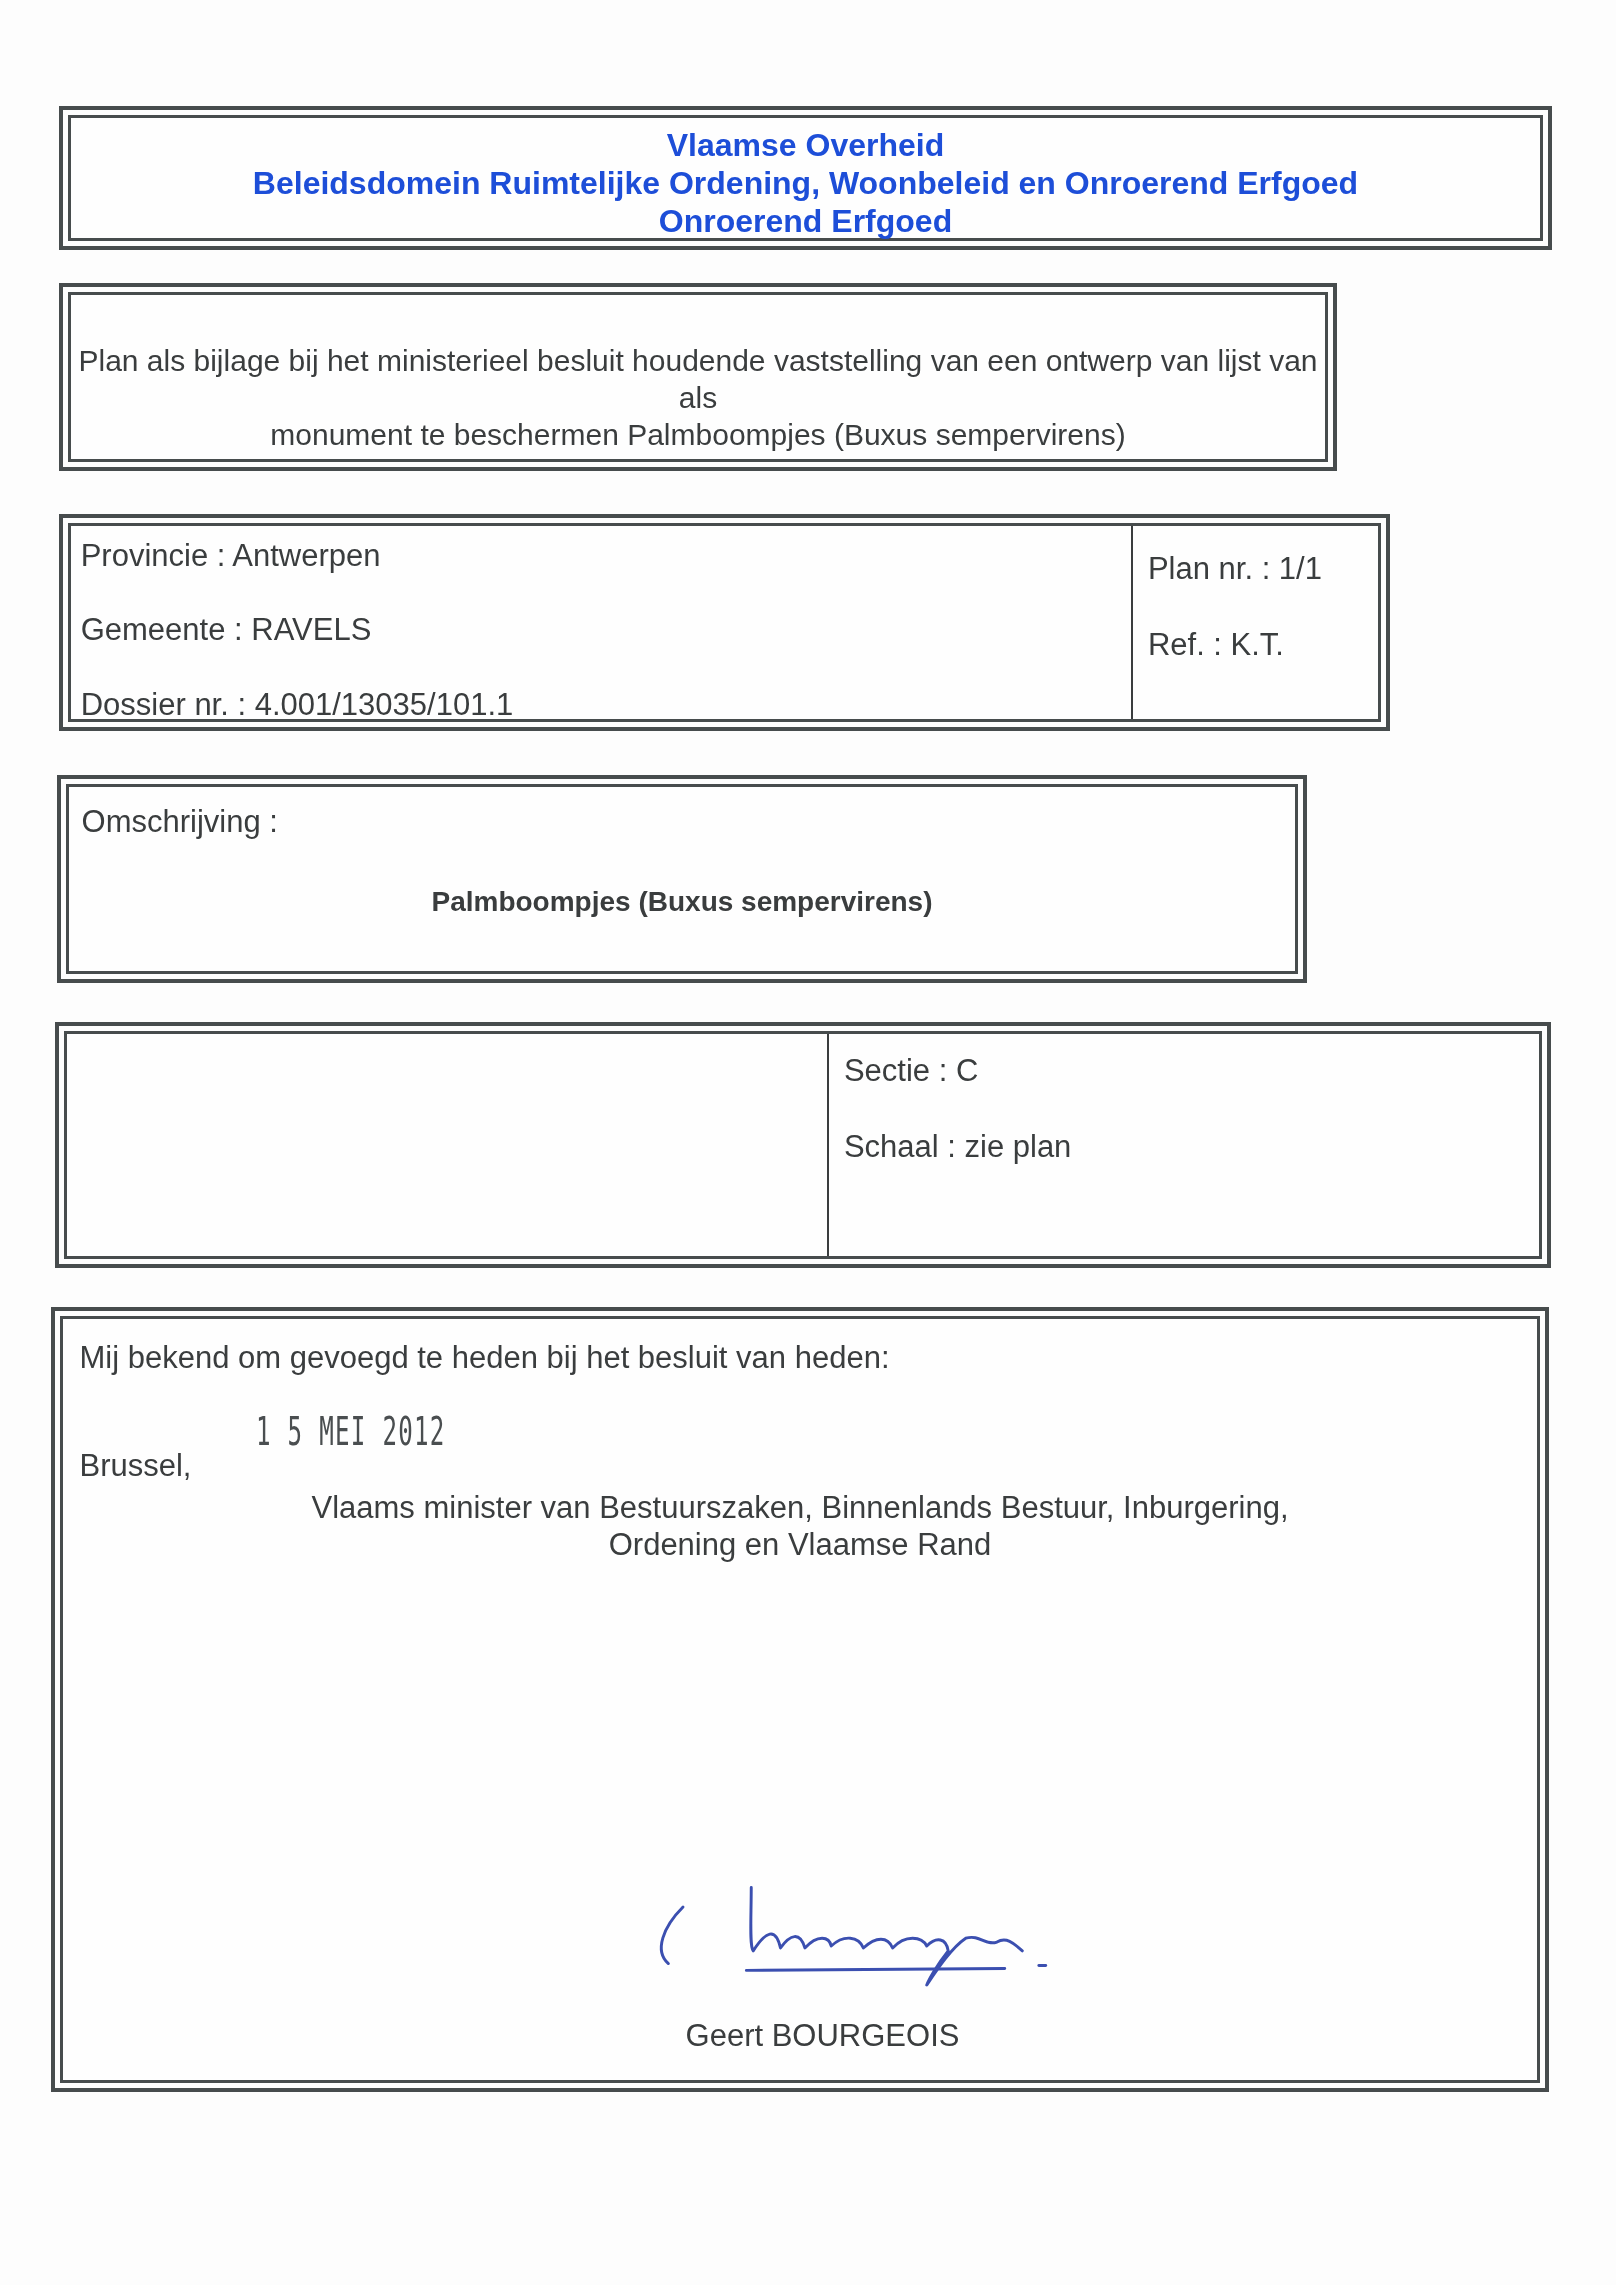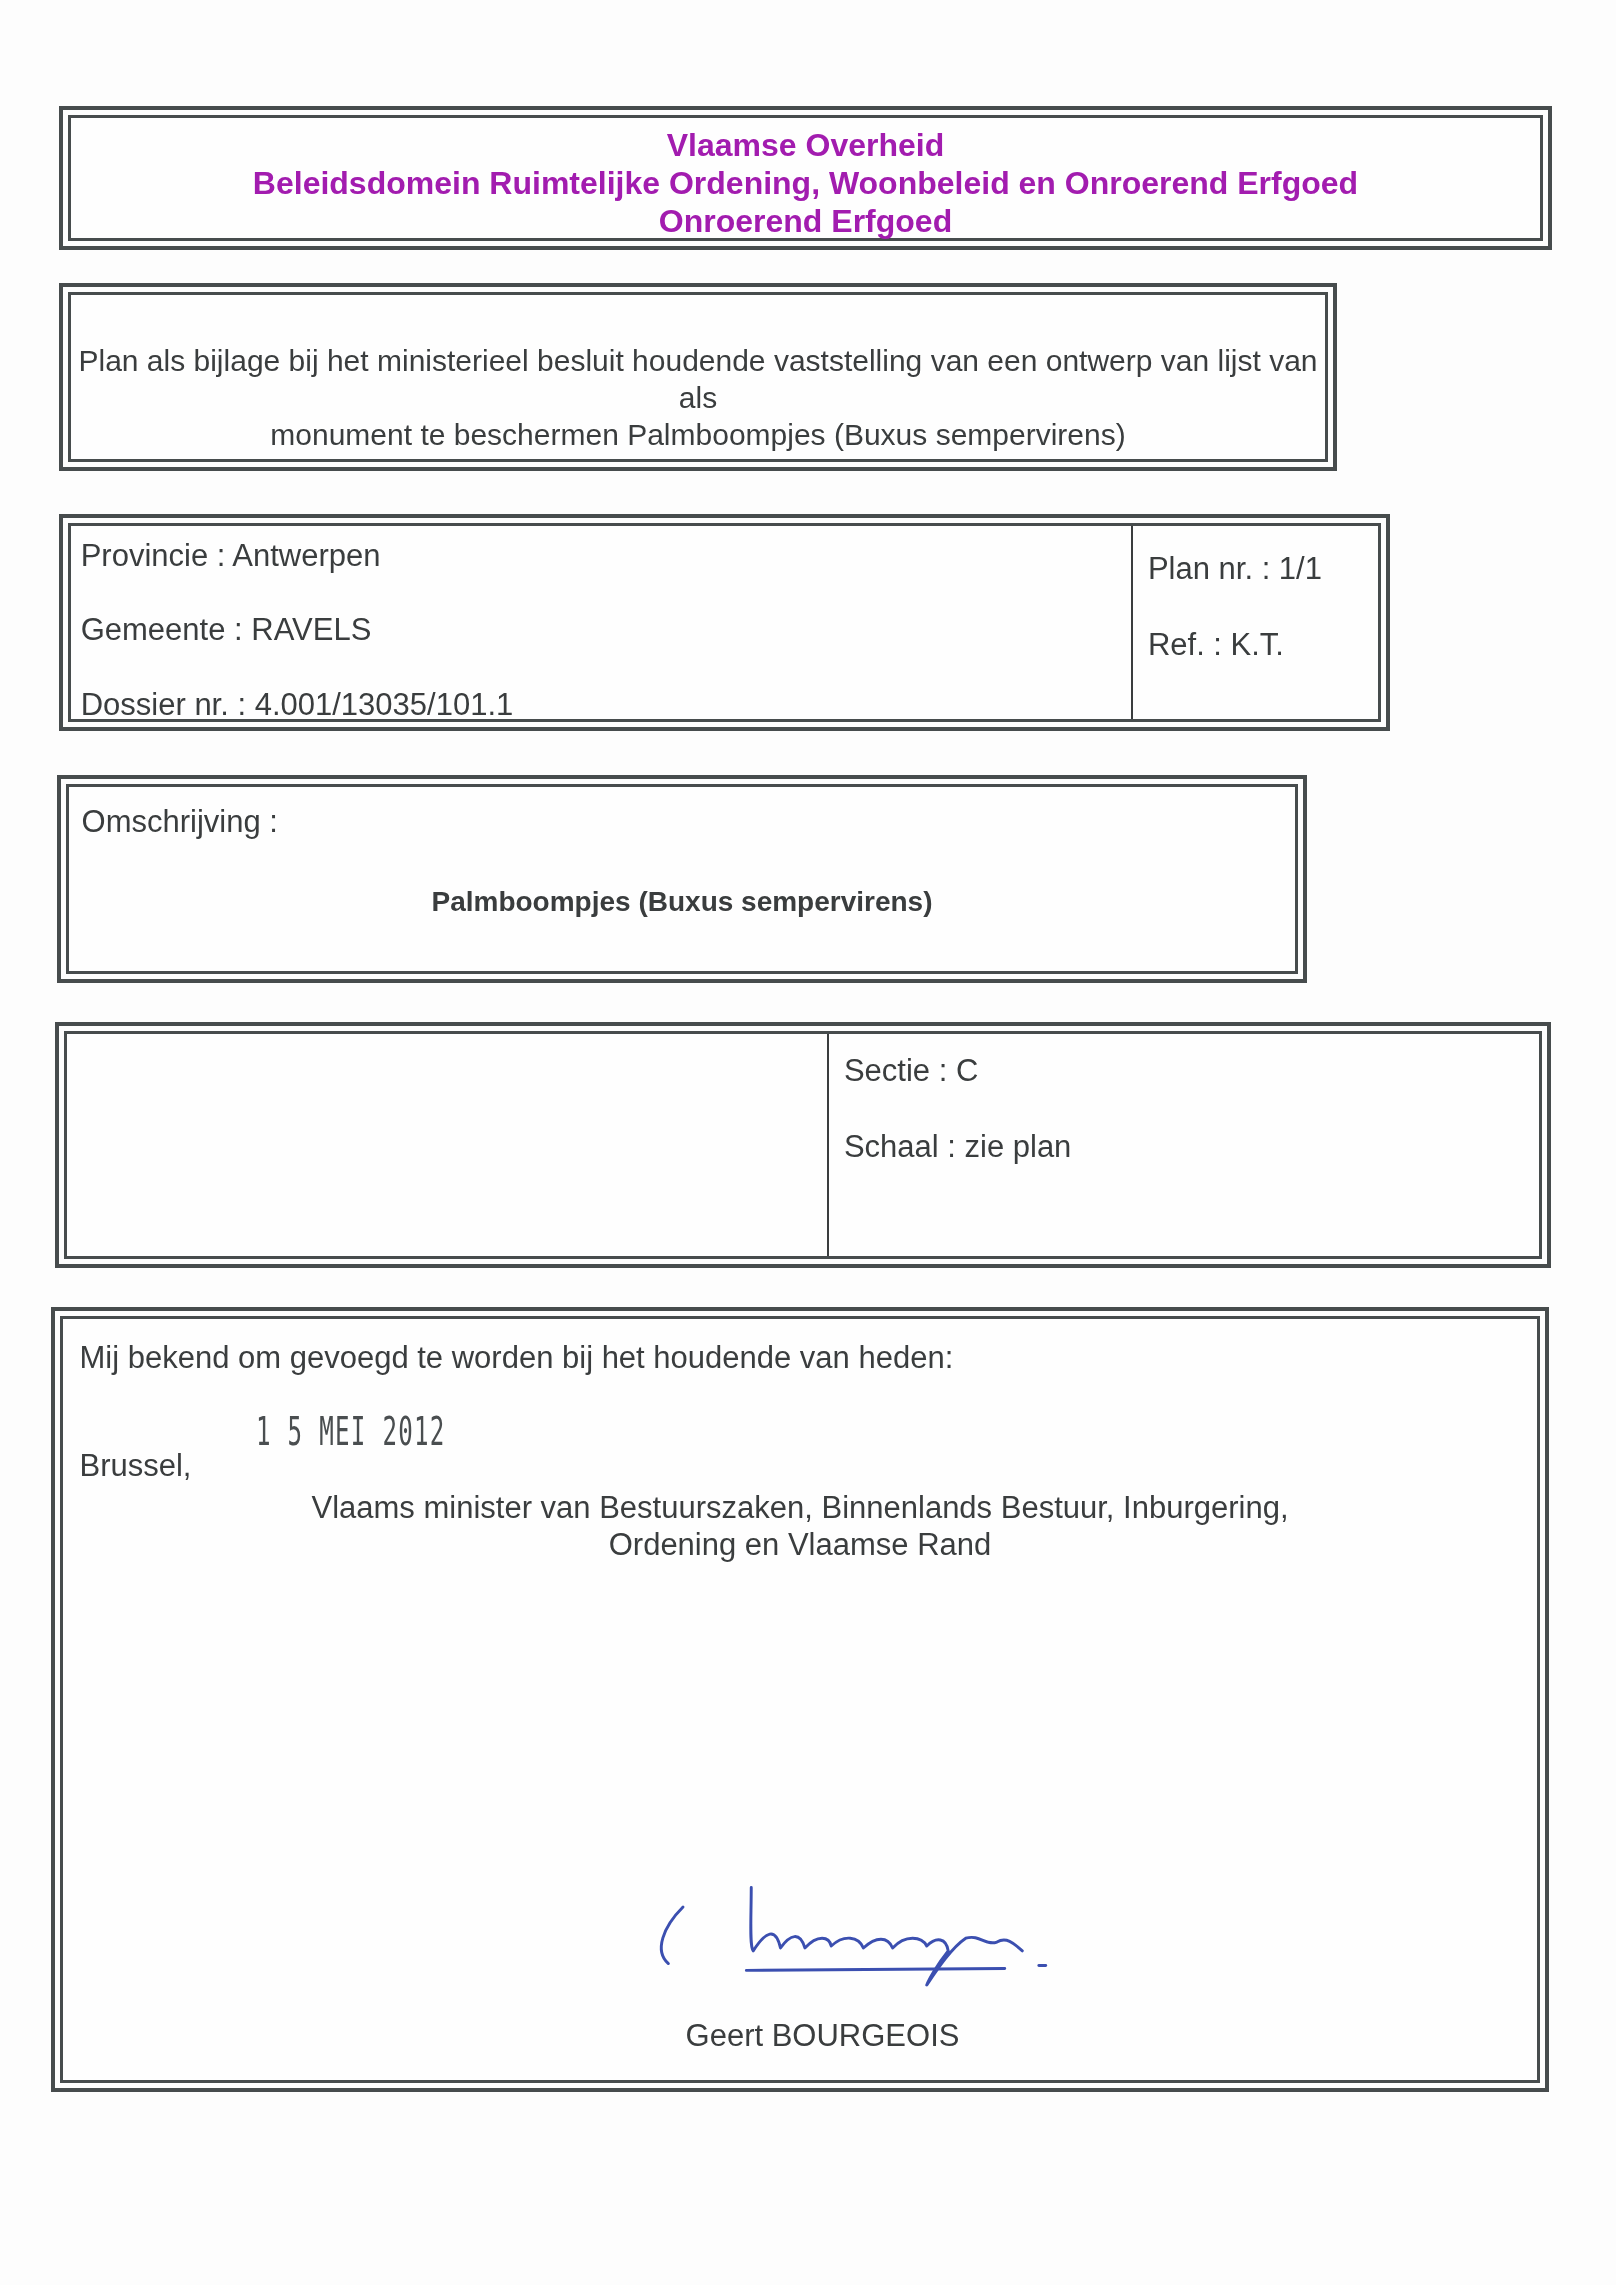--- a/index.html
+++ b/index.html
@@ -10,21 +10,21 @@
     .box {
       position: absolute; box-sizing: border-box;
       border: 4.9px solid #474c4d;
       padding: 4.9px;
     }
     .box > .inner {
       width: 100%; height: 100%; box-sizing: border-box;
       border: 3.9px solid #474c4d; background: #fefefe; position: relative;
     }
     .center { text-align: center; }
-    .hdr { font-weight: bold; font-size: 32px; line-height: 38px; color: #a21caf; padding-top: 7.8px; }
+    .hdr { font-weight: bold; font-size: 32px; line-height: 38px; color: #1d4ed8; padding-top: 7.8px; }
     .plan-text { font-size: 30px; line-height: 37px; position: absolute; left: 0; right: 0; top: 47px; }
     .field { position: absolute; font-size: 31px; line-height: 35px; white-space: nowrap; }
     .divider { position: absolute; top: 0; bottom: 0; width: 2px; background: #3a3d3e; }
     .bold-center { position: absolute; left: 0; right: 0; text-align: center; font-weight: bold; font-size: 28px; }
     .stamp {
       position: absolute; font-family: "DejaVu Sans Mono", monospace; font-size: 39px;
       transform: scaleX(0.62); transform-origin: left top; letter-spacing: 2px; color: #4a4e50;
     }
     .sig { position: absolute; }
   </style>
@@ -69,21 +69,21 @@
 <div class="box" style="left:55px; top:1022px; width:1496px; height:246px;">
   <div class="inner">
     <div class="divider" style="left:760px;"></div>
     <div class="field" style="left:777px; top:19.5px;">Sectie : C</div>
     <div class="field" style="left:777px; top:95px;">Schaal : zie plan</div>
   </div>
 </div>
 
 <div class="box" style="left:51px; top:1307px; width:1498px; height:785px;">
   <div class="inner">
-    <div class="field" style="left:16.6px; top:21.5px;">Mij bekend om gevoegd te worden bij het houdende van heden:</div>
+    <div class="field" style="left:16.6px; top:21.5px;">Mij bekend om gevoegd te heden bij het besluit van heden:</div>
     <div class="stamp" style="left:193px; top:90px;">1 5 MEI 2012</div>
     <div class="field" style="left:16.6px; top:129px;">Brussel,</div>
     <div class="field center" style="left:0; right:0; top:171px;">Vlaams minister van Bestuurszaken, Binnenlands Bestuur, Inburgering,</div>
     <div class="field center" style="left:0; right:0; top:208px;">Ordening en Vlaamse Rand</div>
 
     <svg class="sig" width="507" height="137" viewBox="0 0 520 140" style="left:581px; top:539px;">
       <g fill="none" stroke="#3b4fb0" stroke-width="3" stroke-linecap="round" stroke-linejoin="round">
         <path d="M40 50 C 20 70, 10 95, 25 108"></path>
         <path d="M110 30 C 110 60, 108 90, 112 95 C 125 75, 135 70, 140 92 C 150 78, 160 75, 165 92 C 178 78, 190 80, 192 90 C 205 78, 220 80, 225 92 C 238 80, 250 80, 255 92 C 268 78, 285 80, 290 90 C 300 80, 310 82, 312 95 C 300 110, 292 125, 290 130 C 300 115, 315 92, 330 82 C 345 78, 350 90, 362 86 C 372 80, 380 88, 388 95"></path>
         <path d="M105 115 L 370 113"></path>

